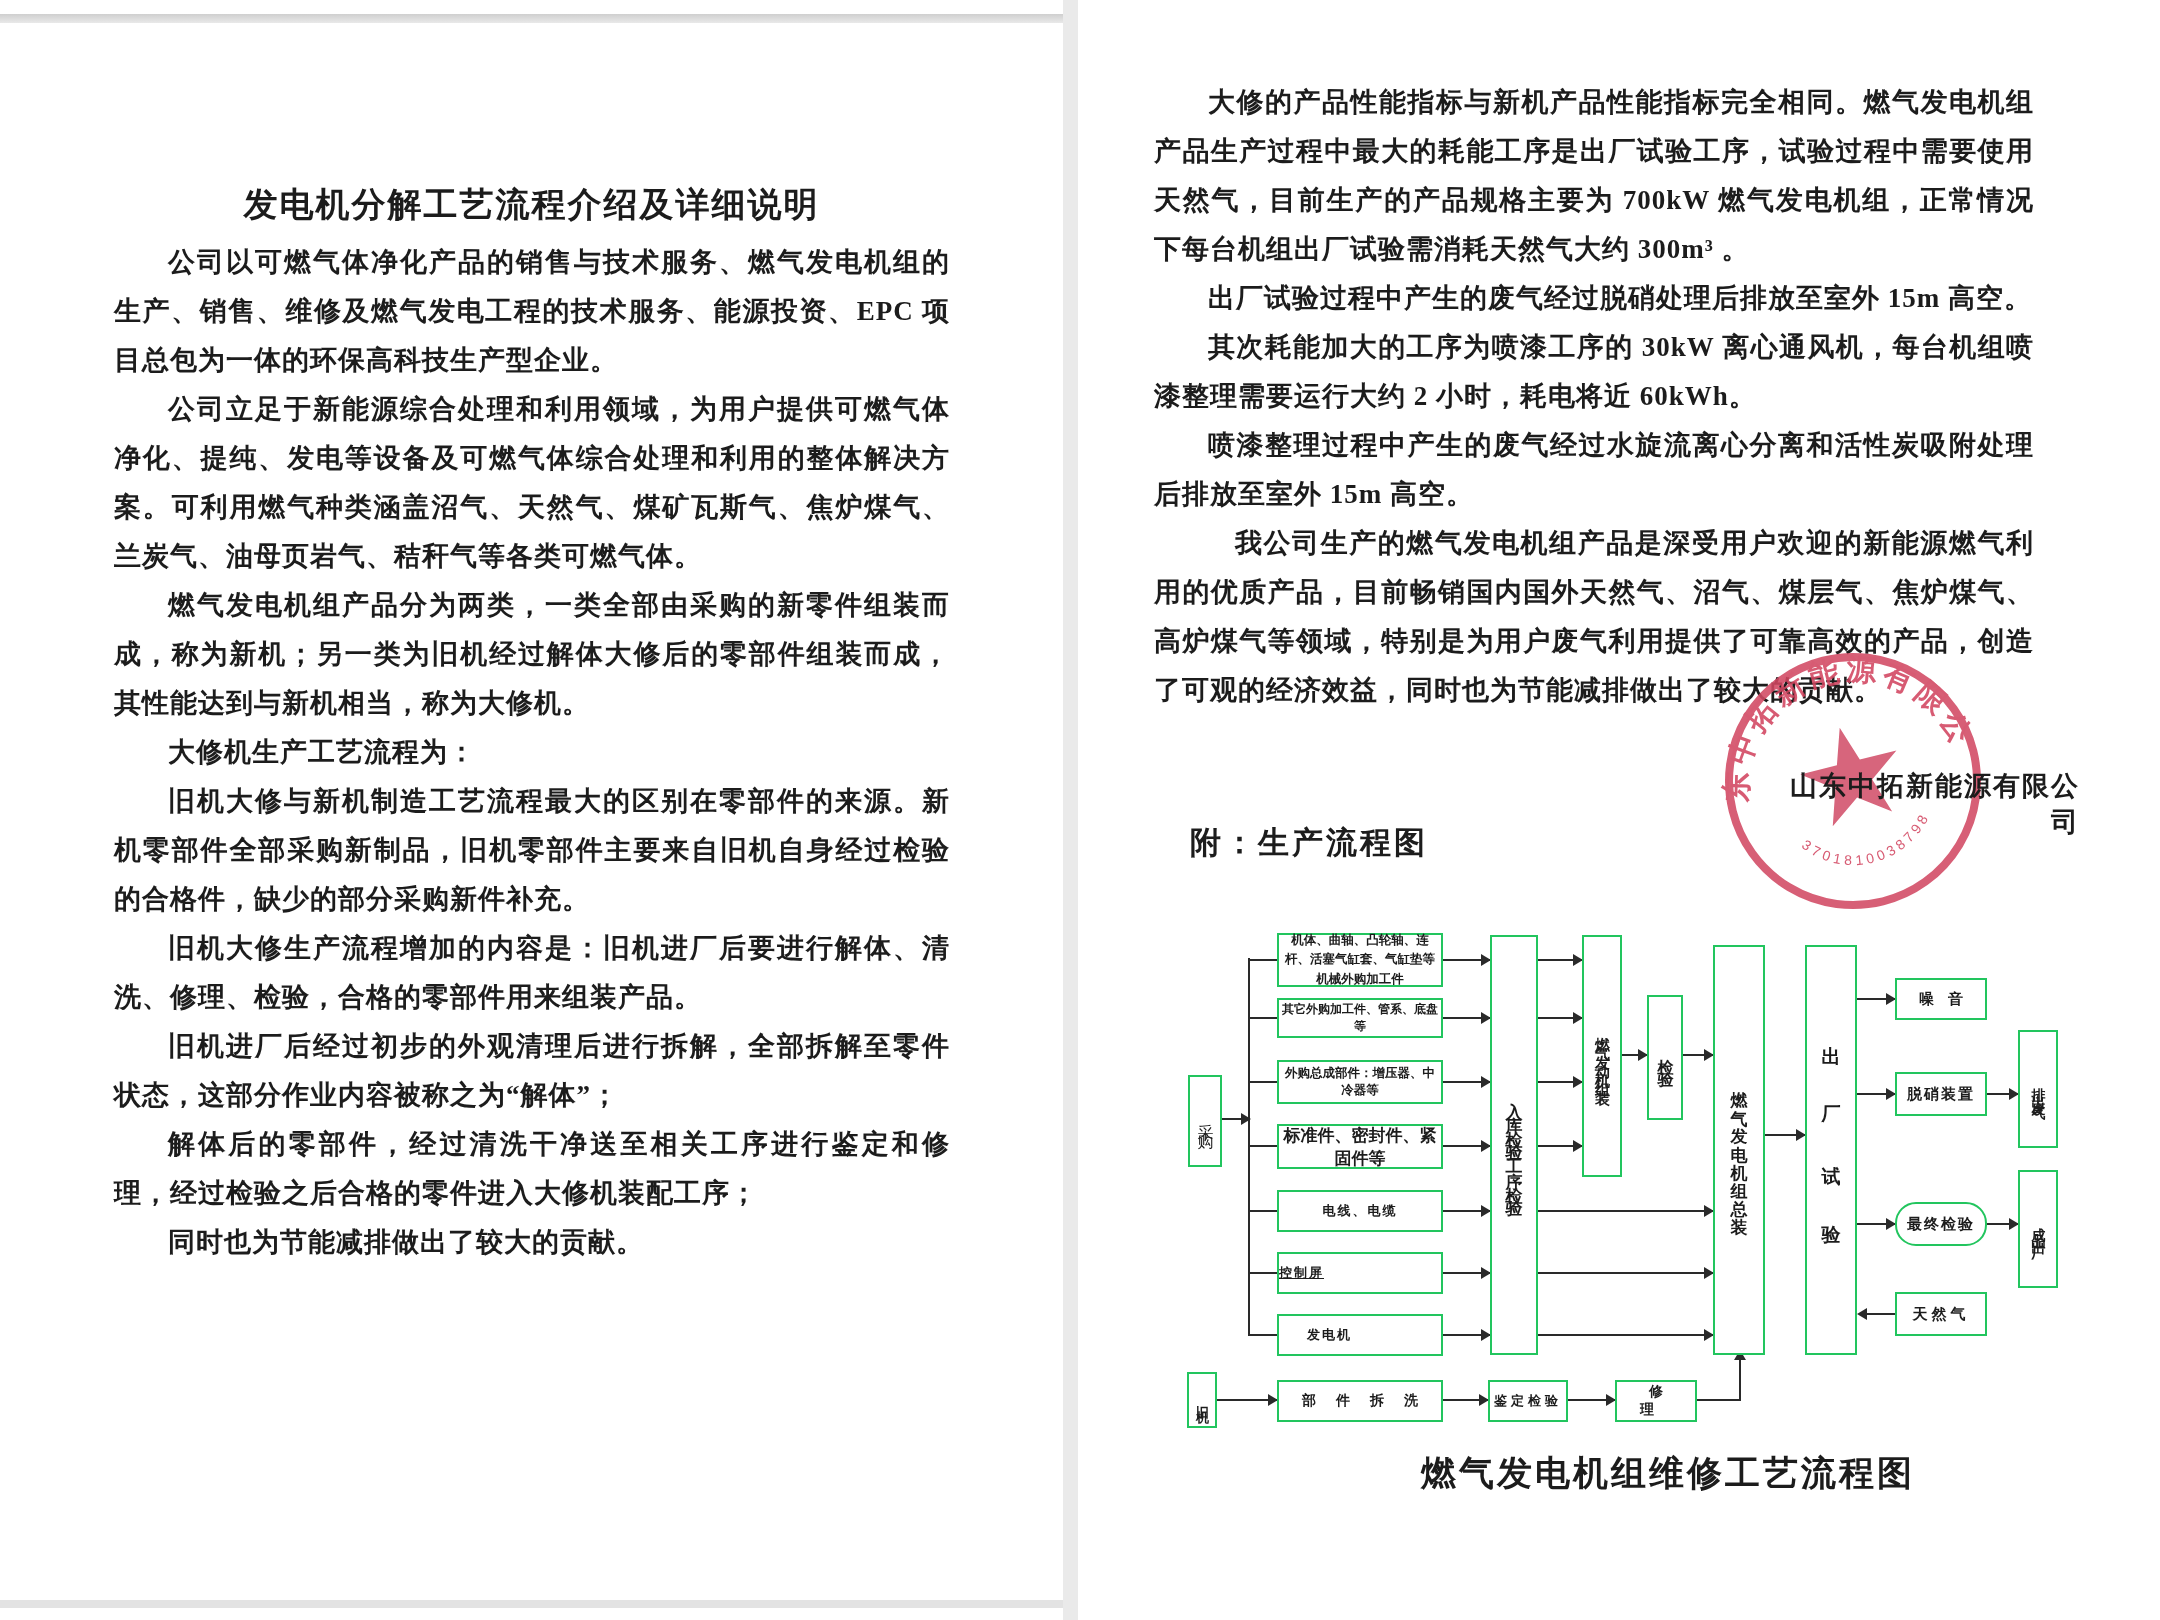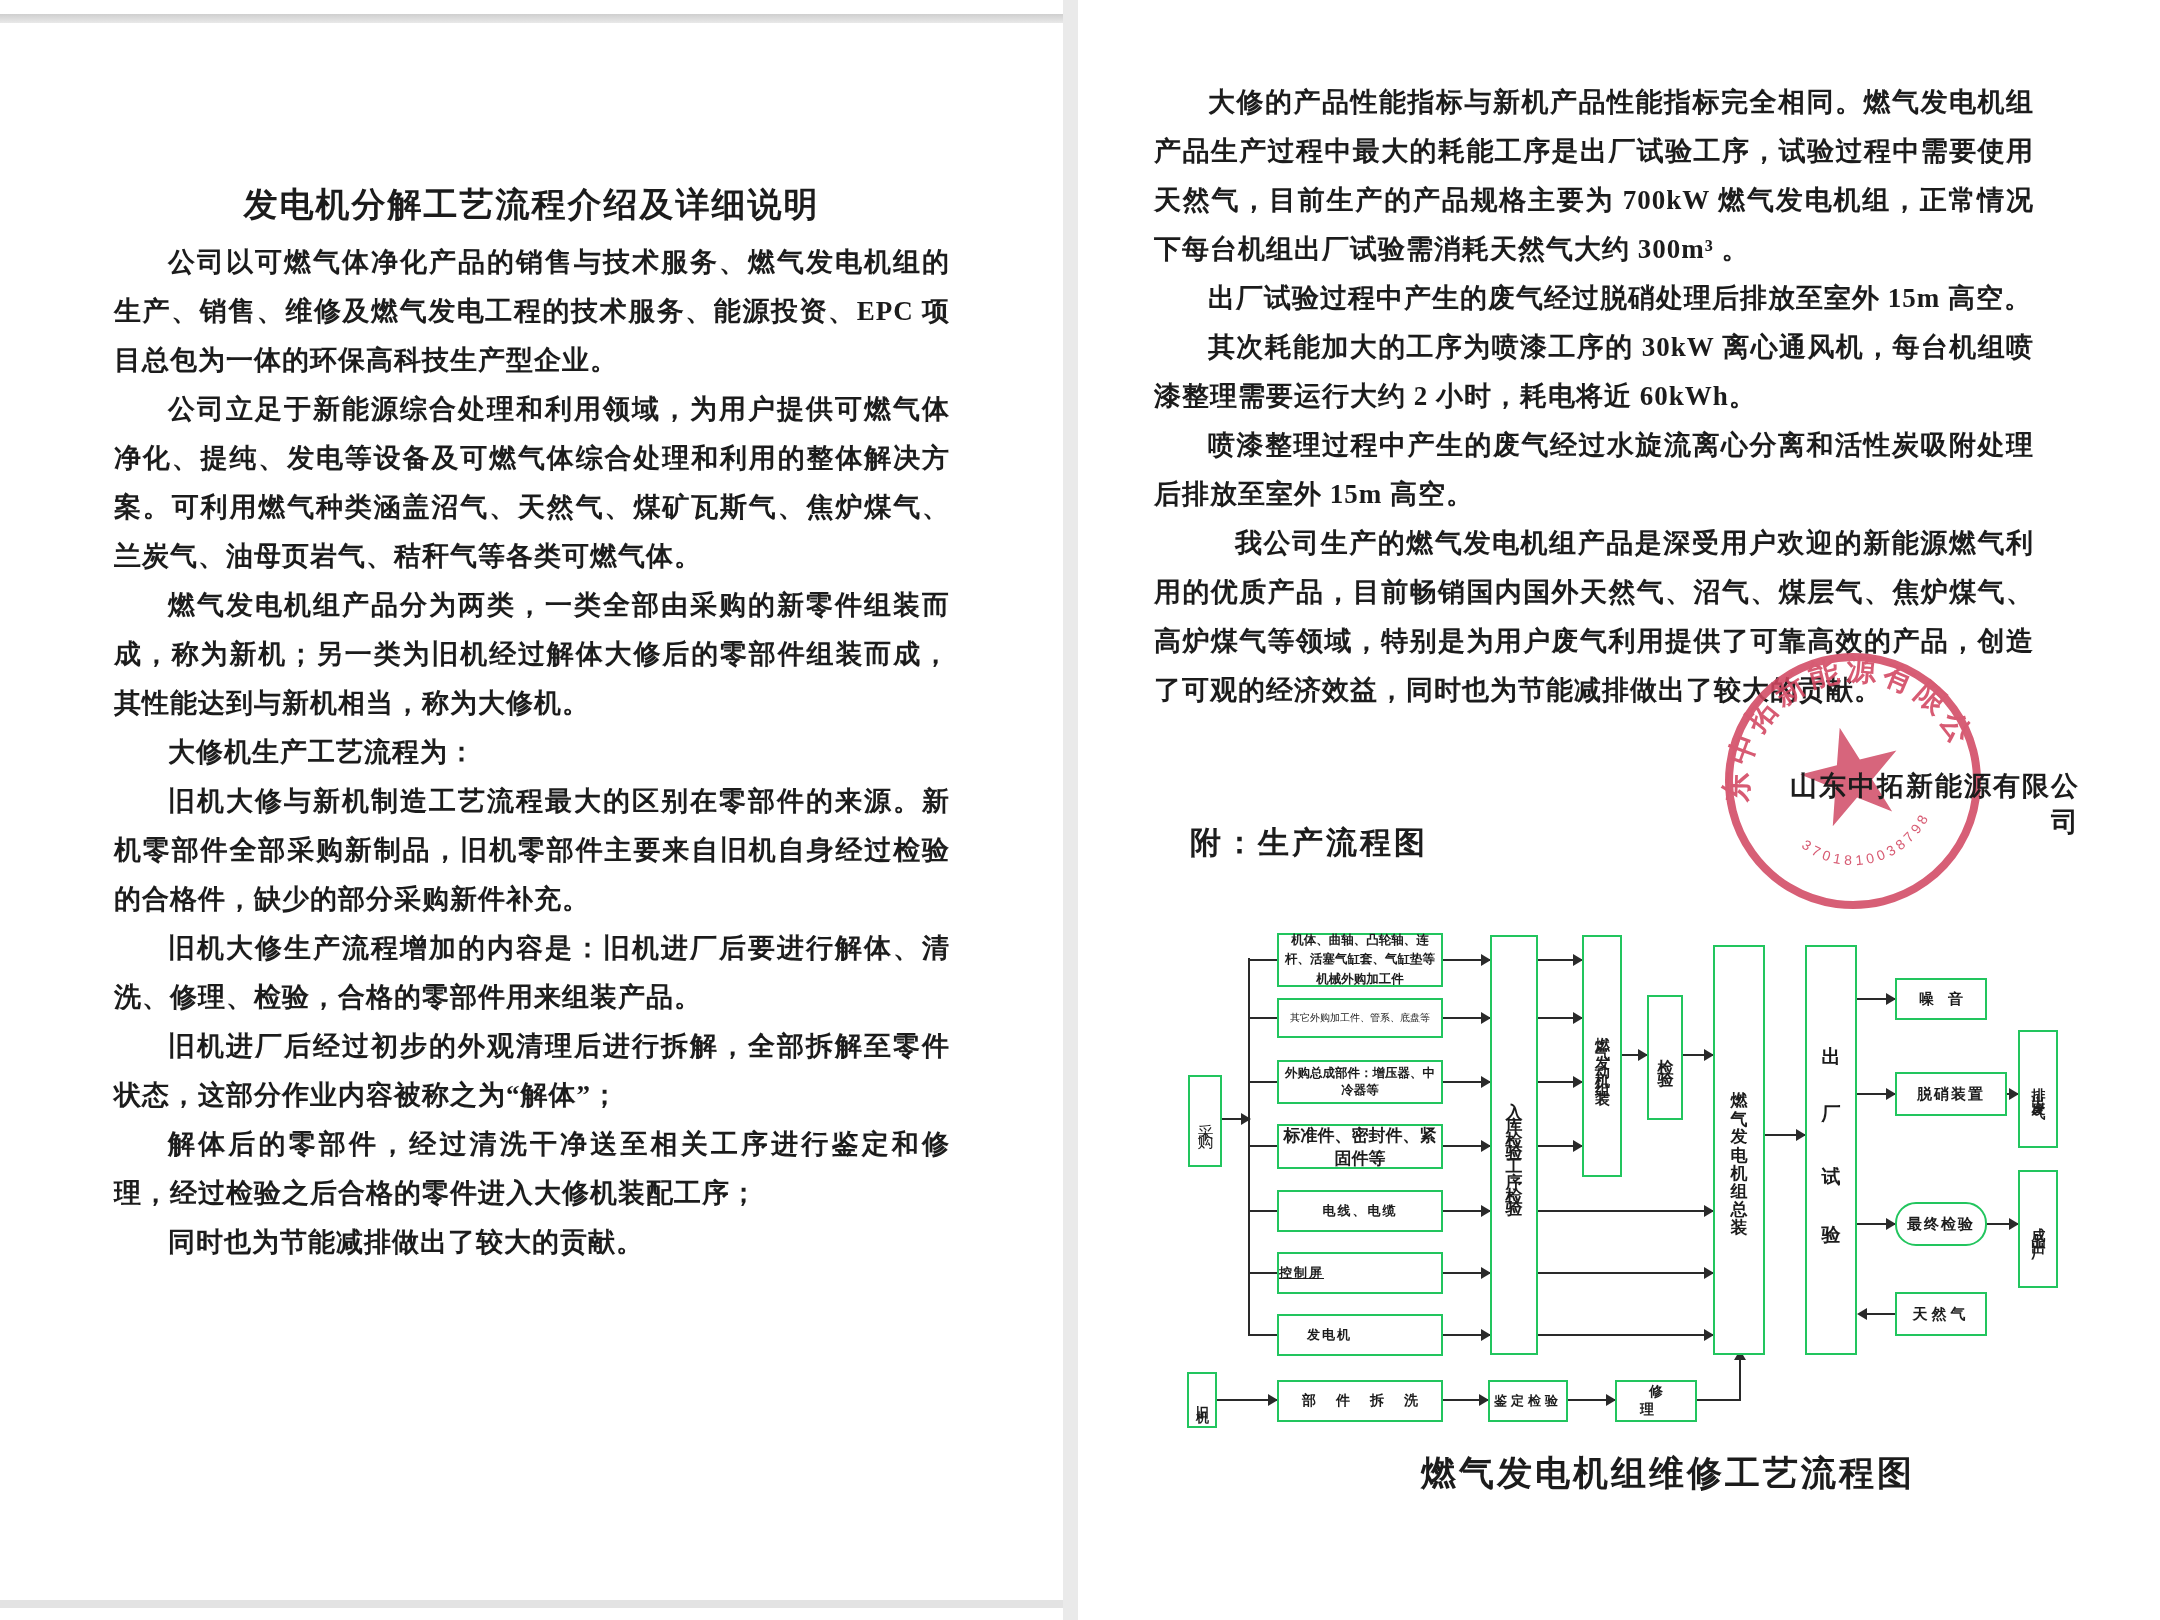--- a/index.html
+++ b/index.html
@@ -112,21 +112,21 @@
     <div class="hline" style="left:170px;top:1081px;width:29px;"></div>
     <div class="hline" style="left:170px;top:1145px;width:29px;"></div>
     <div class="hline" style="left:170px;top:1210px;width:29px;"></div>
     <div class="hline" style="left:170px;top:1272px;width:29px;"></div>
     <div class="hline" style="left:170px;top:1334px;width:29px;"></div>
 
     <div class="fbox" style="left:199px;top:933px;width:166px;height:54px;padding:2px;">
       <span style="font-size:12.5px;line-height:1.55;font-weight:600;">机体、曲轴、凸轮轴、连杆、活塞气缸套、气缸垫等机械外购加工件</span>
     </div>
     <div class="fbox" style="left:199px;top:998px;width:166px;height:40px;">
-      <span style="font-size:10px;font-weight:400;border-radius:11px;">其它外购加工件、管系、底盘等</span>
+      <span style="font-size:12px;font-weight:700;border-radius:11px;">其它外购加工件、管系、底盘等</span>
     </div>
     <div class="fbox" style="left:199px;top:1060px;width:166px;height:44px;">
       <span style="font-size:12.5px;font-weight:600;">外购总成部件：增压器、中冷器等</span>
     </div>
     <div class="fbox" style="left:199px;top:1124px;width:166px;height:45px;">
       <span style="font-size:17px;font-weight:600;">标准件、密封件、紧固件等</span>
     </div>
     <div class="fbox" style="left:199px;top:1190px;width:166px;height:42px;">
       <span style="font-size:13px;font-weight:600;letter-spacing:2px;">电线、电缆</span>
     </div>
@@ -196,21 +196,21 @@
     </div>
 
     <div class="hline" style="left:779px;top:998px;width:38px;"></div>
     <div class="arrR" style="left:808px;top:993px;"></div>
     <div class="fbox" style="left:817px;top:978px;width:92px;height:42px;">
       <span style="font-size:15px;letter-spacing:14px;font-weight:600;text-indent:14px;">噪音</span>
     </div>
 
     <div class="hline" style="left:779px;top:1093px;width:38px;"></div>
     <div class="arrR" style="left:808px;top:1088px;"></div>
-    <div class="fbox" style="left:817px;top:1072px;width:112px;height:44px;">
+    <div class="fbox" style="left:817px;top:1072px;width:92px;height:44px;">
       <span style="font-size:15px;letter-spacing:2px;font-weight:600;">脱硝装置</span>
     </div>
     <div class="hline" style="left:909px;top:1093px;width:31px;"></div>
     <div class="arrR" style="left:931px;top:1088px;"></div>
     <div class="fbox" style="left:940px;top:1030px;width:40px;height:118px;">
       <span class="vtxt" style="font-size:14px;letter-spacing:6px;font-weight:600;">排出废气</span>
     </div>
 
     <div class="hline" style="left:779px;top:1223px;width:38px;"></div>
     <div class="arrR" style="left:808px;top:1218px;"></div>

